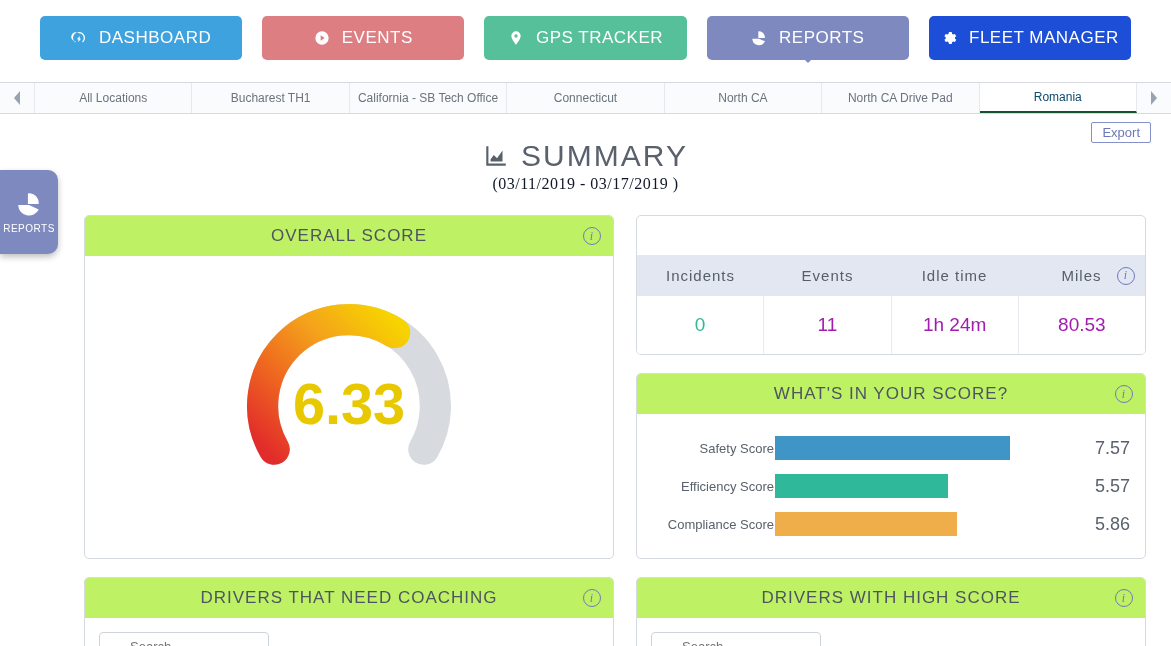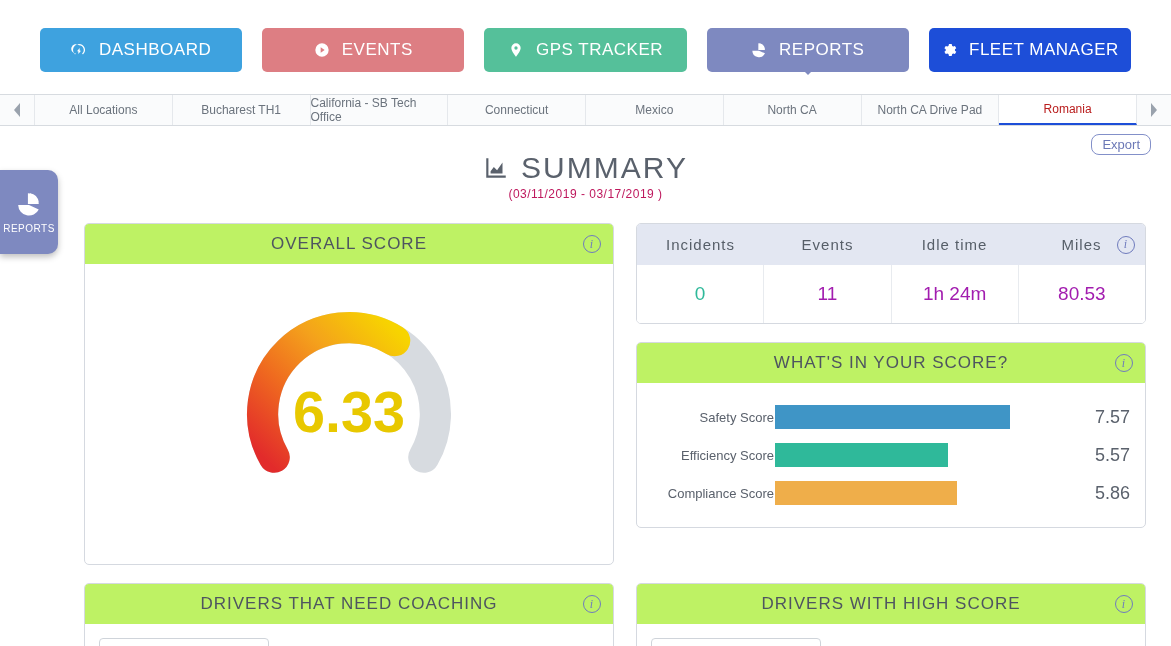--- a/index.html
+++ b/index.html
@@ -1,19 +1,19 @@
 <!DOCTYPE html>
 <html><head>
 <meta charset="utf-8">
 <style>
   * { box-sizing: border-box; margin: 0; padding: 0; font-family: -apple-system, "Helvetica Neue", Arial, sans-serif; }
   body { width: 1171px; height: 646px; background: #ffffff; color: #525a66; overflow: hidden; }
 
   
-  .top-nav { display: flex; gap: 20px; padding: 28px 40px 22px 40px; justify-content: center; }
+  .top-nav { display: flex; gap: 20px; padding: 16px 40px 22px 40px; justify-content: center; }
   .nav-btn {
     flex: 1; height: 44px; border-radius: 5px; color: #fff; font-size: 17px; letter-spacing: 0.5px;
     display: flex; align-items: center; justify-content: center; gap: 12px; cursor: pointer; position: relative;
   }
   .nav-btn svg { width: 16px; height: 16px; fill: currentColor; }
   .nav-dashboard { background: #3ea2df; }
   .nav-events    { background: #dd7e83; }
   .nav-gps       { background: #55c09a; }
   .nav-reports   { background: #7e89c0; }
   .nav-fleet     { background: #1d4ed8; }
@@ -21,57 +21,57 @@
     content:""; position:absolute; bottom:-10px; left:50%; transform:translateX(-50%);
     border:7px solid transparent; border-top-color:#7e89c0;
   }
 
   
   .loc-strip { display:flex; align-items:stretch; height:32px; border-top:1px solid #d7dbe0; border-bottom:1px solid #d7dbe0; background:#fafbfc; }
   .loc-arrow { width:34px; display:flex; align-items:center; justify-content:center; color:#9aa2ad; cursor:pointer; font-size:14px; }
   .loc-tabs { flex:1; display:flex; }
   .loc-tab { flex:1; display:flex; align-items:center; justify-content:center; font-size:12px; color:#6b737d; border-right:1px solid #e5e8ec; cursor:pointer; background:#fafbfc; }
   .loc-tab:first-child{ border-left:1px solid #e5e8ec;}
-  .loc-tab.active { color:#b91c1c; border-bottom:2px solid #1d4ed8; background:#fff; }
+  .loc-tab.active { color:#0c4a6e; border-bottom:2px solid #14532d; background:#fff; }
 
   
   .side-pill {
     position:absolute; left:0; top:170px; width:58px; height:84px; background:#7e89c0;
     border-radius:0 10px 10px 0; display:flex; flex-direction:column; align-items:center; justify-content:center;
     color:#fff; font-size:10px; letter-spacing:.5px; box-shadow:0 3px 6px rgba(0,0,0,.25);
   }
   .side-pill svg{width:26px;height:26px;fill:#fff;margin-bottom:6px;}
 
   
   .export-row{ display:flex; justify-content:flex-end; padding:8px 20px 0 20px; }
-  .export-btn{ border:1px solid #8390c9; color:#6b78b6; background:#fff; font-size:13px; padding:2px 10px; border-radius:8px; cursor:pointer;}
+  .export-btn{ border:1px solid #8390c9; color:#6b78b6; background:#fff; font-size:13px; padding:2px 10px; border-radius:2px; cursor:pointer;}
 
   
   .summary-head{ text-align:center; margin-top:-4px;}
   .summary-title{ font-size:30px; font-weight:300; letter-spacing:2px; color:#5a616c; display:inline-flex; align-items:center; gap:12px;}
   .summary-title svg{width:26px;height:26px;fill:#5a616c;}
-  .summary-dates{ font-size:12px; color:#be185d; margin-top:2px; font-weight:300; letter-spacing:.5px;}
+  .summary-dates{ font-size:16px; color:#0f172a; margin-top:2px; font-weight:300; letter-spacing:.5px;font-family:Liberation Serif, serif;}
 
   
   .grid{ display:grid; grid-template-columns: 530px 510px; gap:18px 22px; padding:22px 40px 0 84px; }
   .card{ border:1px solid #d5d9e0; border-radius:5px; background:#fff; overflow:hidden;}
   .card-head{ background:#bef264; text-align:center; font-size:17px; letter-spacing:1px; color:#4e5560; padding:10px 12px; position:relative; font-weight:400;}
   .info-icon{ position:absolute; right:12px; top:50%; transform:translateY(-50%); width:18px; height:18px; border:1.5px solid #6f7bbd; border-radius:50%; color:#6f7bbd; font-size:12px; font-style:italic; font-family:Georgia,serif; display:flex; align-items:center; justify-content:center; cursor:pointer;}
 
   
   .gauge-box{ height:300px; display:flex; align-items:center; justify-content:center; }
   .gauge-box svg{ width:240px; height:240px; }
   .gauge-val{ font-size:48px; font-weight:700; fill:#e8c800; }
 
   
   .right-col{ display:flex; flex-direction:column; gap:18px; }
 
   
   .stats-card .card-head{ padding:0; background:#e3e7f2; }
-  .stats-head-row{ display:flex; }
+  .stats-head-row{ display:flex;margin-top:39px; }
   .stats-head-row div{ flex:1; text-align:center; font-size:15px; color:#565e68; padding:12px 0; position:relative;}
   .stats-body-row{ display:flex; background:#fff; }
   .stats-body-row div{ flex:1; text-align:center; padding:18px 0; font-size:19px; color:#a21caf; border-right:1px solid #e8ebef;}
   .stats-body-row div:last-child{border-right:none;}
   .stats-body-row .inc{ color:#2fb99a; }
 
   
   .bars{ padding:22px 18px 18px 18px; }
   .bar-row{ display:flex; align-items:center; margin-bottom:14px; font-size:13px; color:#5a616c;}
   .bar-row:last-child{margin-bottom:4px;}
@@ -126,21 +126,20 @@
   <div class="loc-arrow">
     <svg width="10" height="14" viewBox="0 0 10 14">
         <path fill="#9aa2ad" d="M8 0L2 7l6 7V0z"></path>
       </svg>
   </div>
   <div class="loc-tabs" id="loc-tabs">
       <div class="loc-tab">All Locations</div>
       <div class="loc-tab">Bucharest TH1</div>
       <div class="loc-tab">California - SB Tech Office</div>
       <div class="loc-tab">Connecticut</div>
-      <div class="loc-tab">Mexico</div>
       <div class="loc-tab">North CA</div>
       <div class="loc-tab">North CA Drive Pad</div>
       <div class="loc-tab active">Romania</div>
     </div>
   <div class="loc-arrow">
     <svg width="10" height="14" viewBox="0 0 10 14">
         <path fill="#9aa2ad" d="M2 0l6 7-6 7V0z"></path>
       </svg>
   </div>
 </div>

